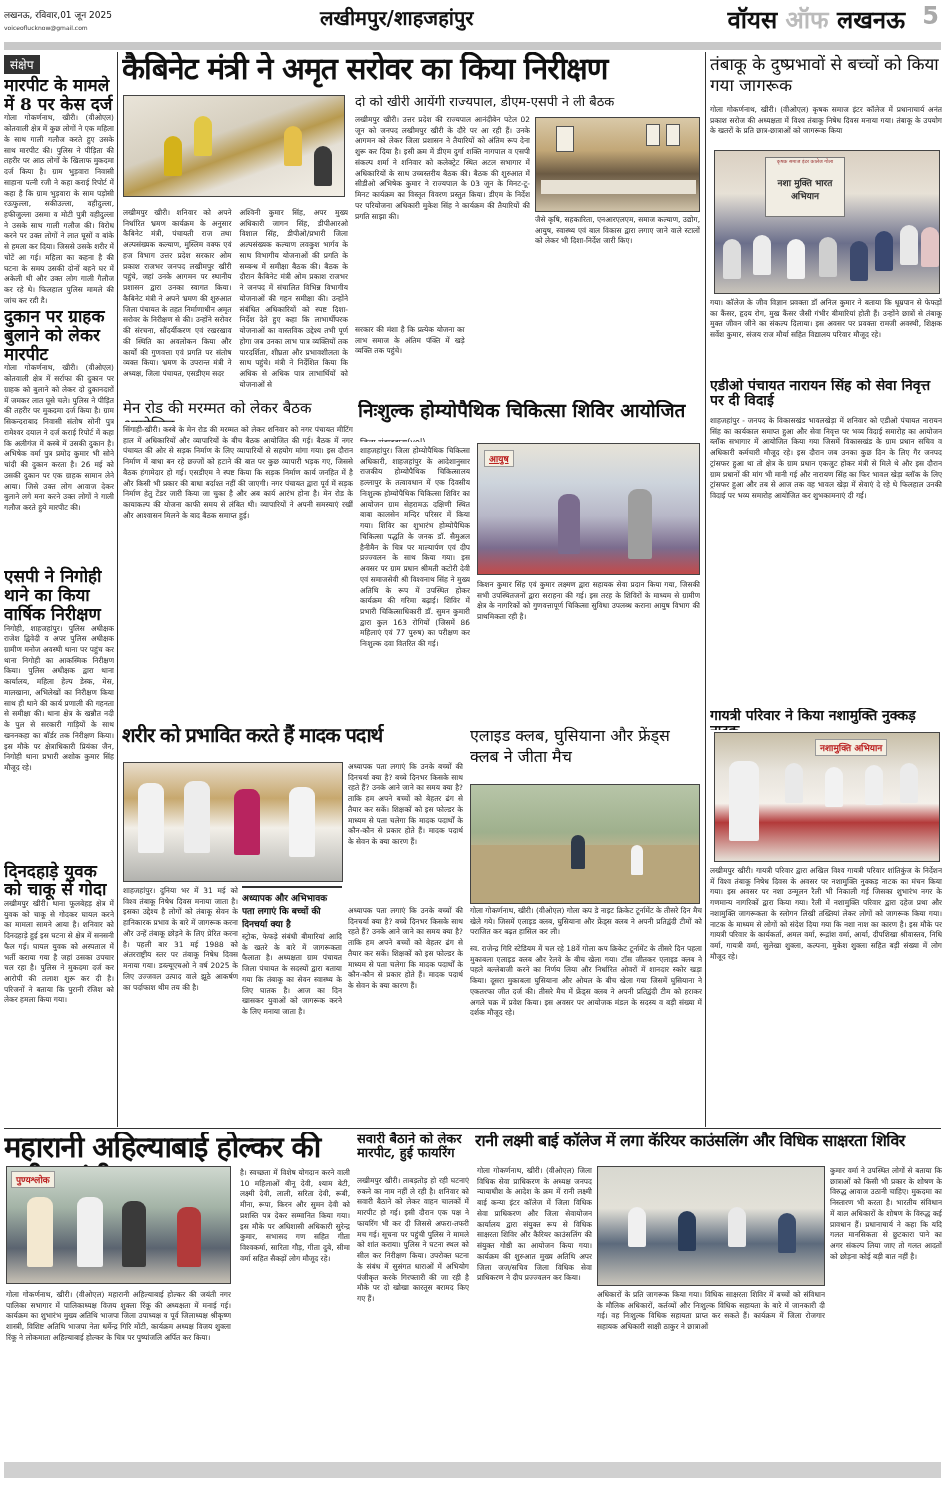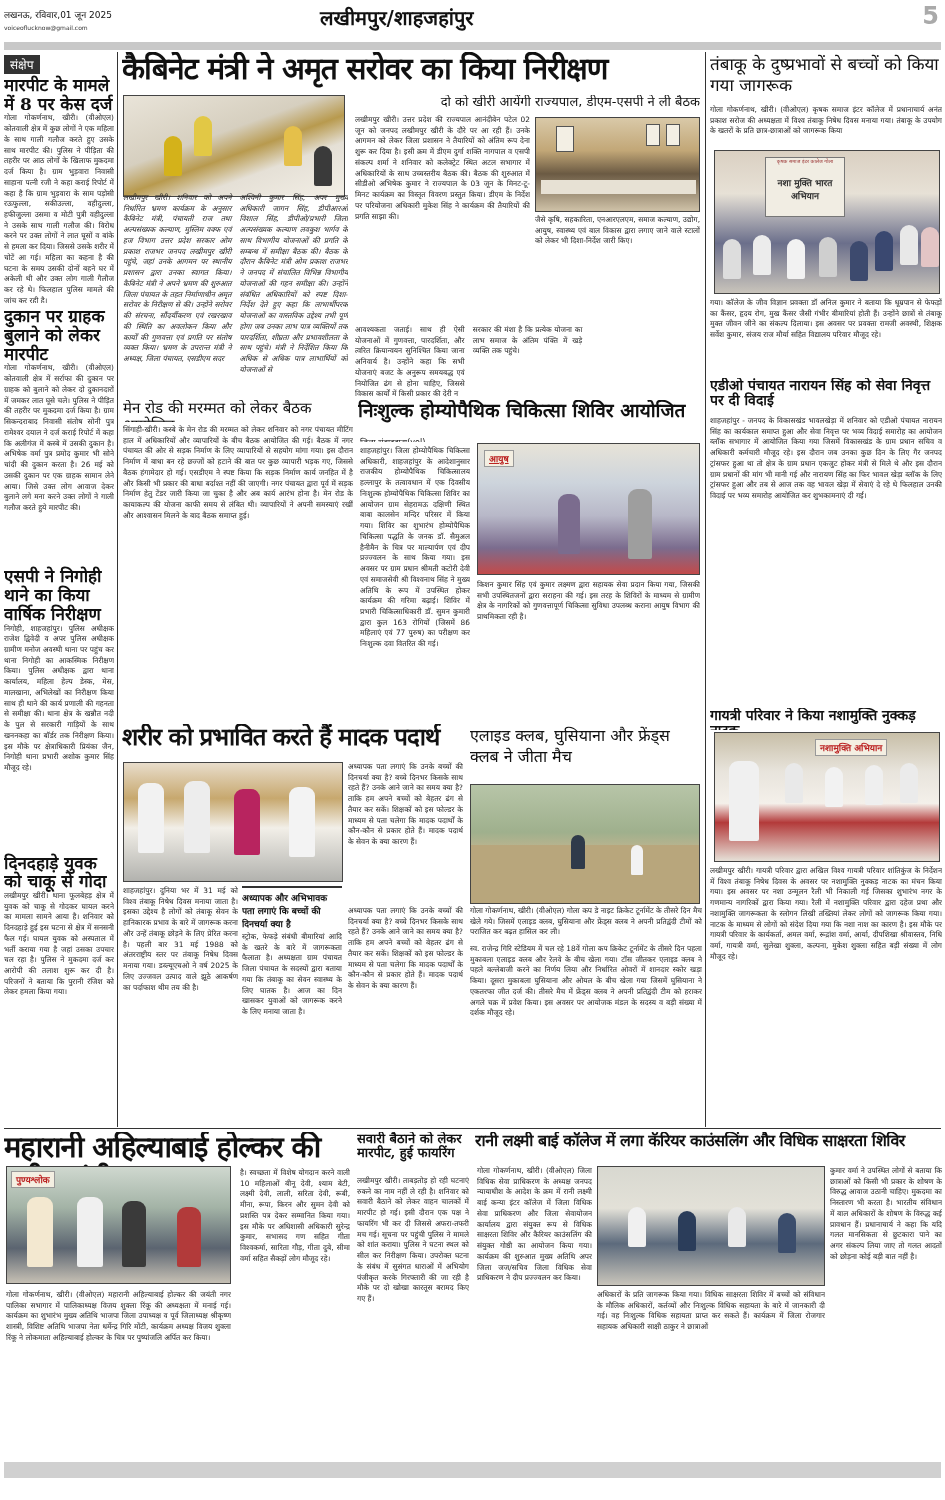--- a/index.html
+++ b/index.html
@@ -15,21 +15,21 @@
   .botbar { position: absolute; left: 4px; top: 1462px; width: 937px; height: 16px; background: #d0d0d0; }
   .col { position: absolute; overflow: hidden; }
   .vline { position: absolute; width: 1px; background: #333; }
   .hline { position: absolute; height: 1px; background: #333; }
   .kicker { background: #333; color: #fff; font-size: 12px; padding: 1px 6px; display: inline-block; margin-bottom: 2px; }
   h1, h2, h3 { font-family: "DejaVu Serif", serif; font-weight: bold; line-height: 1.1; }
   .h-main { font-size: 30px; letter-spacing: -1px; }
   .h-side { font-size: 17px; }
   .h-med { font-size: 22px; }
   .h-light { font-weight: normal; font-family: "DejaVu Sans", sans-serif; }
-  .sub { font-size: 13px; font-weight: normal; font-family: "DejaVu Sans", sans-serif; text-align: right; }
+  .sub { font-size: 13px; font-weight: normal; font-family: "DejaVu Sans", sans-serif; }
   .body { font-size: 7.4px; line-height: 1.45; text-align: justify; color: #222; }
   .photo { position: absolute; border: 1px solid #444; overflow: hidden; }
   .ph-bg1 { background: linear-gradient(160deg, #e9e4d9 0%, #d6cfbf 40%, #b89a4e 55%, #e5e0d6 70%, #f3efe6 100%); }
   .ph-bg2 { background: linear-gradient(180deg, #d9c9a8 0%, #c2a777 35%, #6b5a43 60%, #cfc2a8 100%); }
   .ph-bg3 { background: linear-gradient(180deg, #e7e3d8 0%, #cdd4dc 30%, #b8b8c8 55%, #7b6c8e 80%, #c34a4a 100%); }
   .ph-bg4 { background: linear-gradient(180deg, #dad0c2 0%, #e7e1d6 30%, #6b6f8b 65%, #c9c4bb 100%); }
   .ph-bg5 { background: linear-gradient(180deg, #d8d8d0 0%, #e3e1d8 35%, #5c6a7c 65%, #c9c5bb 100%); }
   .ph-bg6 { background: linear-gradient(180deg, #b7c5a8 0%, #9fb08d 40%, #c8b690 60%, #a89a75 100%); }
   .ph-bg7 { background: linear-gradient(180deg, #c8bfa8 0%, #e8e4dc 30%, #f4f0ea 55%, #b33a3a 70%, #e6e1d8 100%); }
   .ph-bg8 { background: linear-gradient(180deg, #e8ddcb 0%, #c7a86e 30%, #f2efe8 55%, #b2b2ae 100%); }
@@ -41,50 +41,55 @@
   .cols-2 { display: grid; grid-template-columns: repeat(2, 1fr); gap: 8px; }
   .figure { position: absolute; width: 18px; height: 40px; border-radius: 9px 9px 2px 2px; }
 </style>
 </head>
 <body>
 
 <div class="masthead">
   <div class="mh-date">लखनऊ, रविवार,01 जून 2025</div>
   <div class="mh-email">voiceoflucknow@gmail.com</div>
   <div class="mh-section">लखीमपुर/शाहजहांपुर</div>
+  <div class="mh-brand">
+    <span>वॉयस</span>
+    <span class="light">ऑफ</span>
+    <span>लखनऊ</span>
+  </div>
   <div class="mh-page">5</div>
 </div>
 <div class="topbar"></div>
 
 <div class="vline" style="left:117px;top:52px;height:1075px;"></div>
 <div class="vline" style="left:705px;top:52px;height:1075px;"></div>
 <div class="hline" style="left:4px;top:1128px;width:937px;"></div>
 
 <div class="col" style="left:4px;top:54px;width:110px;height:1070px;">
   <div class="kicker">संक्षेप</div>
   <h2 class="h-side">मारपीट के मामले में 8 पर केस दर्ज</h2>
   <p class="body" style="height:190px;overflow:hidden;">गोला गोकर्णनाथ, खीरी। (वीओएल) कोतवाली क्षेत्र में कुछ लोगों ने एक महिला के साथ गाली गलौज करते हुए उसके साथ मारपीट की। पुलिस ने पीड़िता की तहरीर पर आठ लोगों के खिलाफ मुकदमा दर्ज किया है। ग्राम भुड़वारा निवासी साहाना पत्नी रजी ने कहा कराई रिपोर्ट में कहा है कि ग्राम भुड़वारा के साम पड़ोसी रऊफुल्ला, सकीउल्ला, वहीदुल्ला, हफीजुल्ला उसमा व मोटी पुत्री वहीदुल्ला ने उसके साथ गाली गलौज की। विरोध करने पर उक्त लोगों ने लात घूसों व बांके से हमला कर दिया। जिससे उसके शरीर में चोटें आ गई। महिला का कहना है की घटना के समय उसकी दोनों बहने घर में अकेली थी और उक्त लोग गाली गैलौज कर रहे थे। फिलहाल पुलिस मामले की जांच कर रही है।</p>
   <h2 class="h-side" style="margin-top:4px;">दुकान पर ग्राहक बुलाने को लेकर मारपीट</h2>
   <p class="body" style="height:200px;overflow:hidden;">गोला गोकर्णनाथ, खीरी। (वीओएल) कोतवाली क्षेत्र में सर्राफा की दुकान पर ग्राहक को बुलाने को लेकर दो दुकानदारों में जमकर लात घूसे चले। पुलिस ने पीड़ित की तहरीर पर मुकदमा दर्ज किया है। ग्राम सिकन्दराबाद निवासी संतोष सोनी पुत्र रामेश्वर दयाल ने दर्ज कराई रिपोर्ट में कहा कि अलीगंज में कस्बे में उसकी दुकान है। अभिषेक वर्मा पुत्र प्रमोद कुमार भी सोने चांदी की दुकान करता है। 26 मई को उसकी दुकान पर एक ग्राहक सामान लेने आया। जिसे उक्त लोग आवाज देकर बुलाने लगे मना करने उक्त लोगों ने गाली गलौज करते हुये मारपीट की।</p>
   <h2 class="h-side" style="margin-top:4px;">एसपी ने निगोही थाने का किया वार्षिक निरीक्षण</h2>
   <p class="body" style="height:230px;overflow:hidden;">निगोही, शाहजहांपुर। पुलिस अधीक्षक राजेश द्विवेदी व अपर पुलिस अधीक्षक ग्रामीण मनोज अवस्थी थाना पर पहुंच कर थाना निगोही का आकस्मिक निरीक्षण किया। पुलिस अधीक्षक द्वारा थाना कार्यालय, महिला हेल्प डेस्क, मेस, मालखाना, अभिलेखों का निरीक्षण किया साथ ही थाने की कार्य प्रणाली की गहनता से समीक्षा की। थाना क्षेत्र के खन्नौत नदी के पुल से सरकारी गाड़ियों के साथ खननकहा का बॉर्डर तक निरीक्षण किया। इस मौके पर क्षेत्राधिकारी प्रियंका जैन, निगोही थाना प्रभारी अशोक कुमार सिंह मौजूद रहे।</p>
-  <h2 class="h-side" style="margin-top:0;">दिनदहाड़े युवक को चाकू से गोदा</h2>
+  <h2 class="h-side" style="margin-top:8px;">दिनदहाड़े युवक को चाकू से गोदा</h2>
   <p class="body" style="height:200px;overflow:hidden;">लखीमपुर खीरी। थाना फूलबेहड़ क्षेत्र में युवक को चाकू से गोदकर घायल करने का मामला सामने आया है। शनिवार को दिनदहाड़े हुई इस घटना से क्षेत्र में सनसनी फैल गई। घायल युवक को अस्पताल में भर्ती कराया गया है जहां उसका उपचार चल रहा है। पुलिस ने मुकदमा दर्ज कर आरोपी की तलाश शुरू कर दी है। परिजनों ने बताया कि पुरानी रंजिश को लेकर हमला किया गया।</p>
 </div>
 
 <div class="col" style="left:122px;top:52px;width:580px;height:45px;">
   <h1 class="h-main">कैबिनेट मंत्री ने अमृत सरोवर का किया निरीक्षण</h1>
 </div>
 <div class="photo ph-bg1" style="left:123px;top:95px;width:222px;height:102px;">
   <div class="figure" style="left:40px;top:40px;background:#d4b21a;"></div>
   <div class="figure" style="left:70px;top:20px;background:#e2c845;"></div>
   <div class="figure" style="left:160px;top:30px;background:#e5c04a;"></div>
   <div class="figure" style="left:190px;top:50px;background:#3a3a3a;"></div>
 </div>
-<div class="col" style="left:123px;top:193px;width:225px;height:196px;font-style:italic;">
+<div class="col" style="left:123px;top:208px;width:225px;height:196px;">
   <div class="cols-2">
     <p class="body">लखीमपुर खीरी। शनिवार को अपने निर्धारित भ्रमण कार्यक्रम के अनुसार कैबिनेट मंत्री, पंचायती राज तथा अल्पसंख्यक कल्याण, मुस्लिम वक्फ एवं हज विभाग उत्तर प्रदेश सरकार ओम प्रकाश राजभर जनपद लखीमपुर खीरी पहुंचे, जहां उनके आगमन पर स्थानीय प्रशासन द्वारा उनका स्वागत किया। कैबिनेट मंत्री ने अपने भ्रमण की शुरुआत जिला पंचायत के तहत निर्माणाधीन अमृत सरोवर के निरीक्षण से की। उन्होंने सरोवर की संरचना, सौंदर्यीकरण एवं रखरखाव की स्थिति का अवलोकन किया और कार्यों की गुणवत्ता एवं प्रगति पर संतोष व्यक्त किया। भ्रमण के उपरान्त मंत्री ने अध्यक्ष, जिला पंचायत, एसडीएम सदर</p>
     <p class="body">अश्विनी कुमार सिंह, अपर मुख्य अधिकारी जागन सिंह, डीपीआरओ विशाल सिंह, डीपीओ/प्रभारी जिला अल्पसंख्यक कल्याण लवकुश भार्गव के साथ विभागीय योजनाओं की प्रगति के सम्बन्ध में समीक्षा बैठक की। बैठक के दौरान कैबिनेट मंत्री ओम प्रकाश राजभर ने जनपद में संचालित विभिन्न विभागीय योजनाओं की गहन समीक्षा की। उन्होंने संबंधित अधिकारियों को स्पष्ट दिशा-निर्देश देते हुए कहा कि लाभार्थीपरक योजनाओं का वास्तविक उद्देश्य तभी पूर्ण होगा जब उनका लाभ पात्र व्यक्तियों तक पारदर्शिता, शीघ्रता और प्रभावशीलता के साथ पहुंचे। मंत्री ने निर्देशित किया कि अधिक से अधिक पात्र लाभार्थियों को योजनाओं से</p>
   </div>
 </div>
 
 <div class="col" style="left:355px;top:95px;width:345px;height:18px;">
   <h3 class="sub">दो को खीरी आयेंगी राज्यपाल, डीएम-एसपी ने ली बैठक</h3>
 </div>
 <div class="col" style="left:355px;top:115px;width:175px;height:170px;">
@@ -94,21 +99,20 @@
   <div style="position:absolute;left:20px;top:8px;width:18px;height:26px;background:#f3efe4;border:1px solid #555;"></div>
   <div style="position:absolute;left:110px;top:6px;width:14px;height:22px;background:#f3efe4;border:1px solid #555;"></div>
   <div style="position:absolute;left:130px;top:6px;width:14px;height:22px;background:#f3efe4;border:1px solid #555;"></div>
   <div style="position:absolute;left:5px;top:62px;width:155px;height:14px;background:#e7e1d4;"></div>
 </div>
 <div class="col" style="left:535px;top:215px;width:165px;height:70px;">
   <p class="body">जैसे कृषि, सहकारिता, एनआरएलएम, समाज कल्याण, उद्योग, आयुष, स्वास्थ्य एवं बाल विकास द्वारा लगाए जाने वाले स्टालों को लेकर भी दिशा-निर्देश जारी किए।</p>
 </div>
 <div class="col" style="left:355px;top:325px;width:345px;height:72px;">
   <div class="cols-3">
-    <p class="body">आवश्यकता जताई। साथ ही ऐसी योजनाओं में गुणवत्ता, पारदर्शिता, और त्वरित क्रियान्वयन सुनिश्चित किया जाना अनिवार्य है। उन्होंने कहा कि सभी योजनाएं बजट के अनुरूप समयबद्ध एवं नियोजित ढंग से होना चाहिए, जिससे विकास कार्यों में किसी प्रकार की देरी न</p>
     <p class="body">सरकार की मंशा है कि प्रत्येक योजना का लाभ समाज के अंतिम पंक्ति में खड़े व्यक्ति तक पहुंचे।</p>
   </div>
 </div>
 
 <div class="col" style="left:123px;top:400px;width:225px;height:22px;">
   <h2 class="h-med h-light" style="font-size:15px;">मेन रोड की मरम्मत को लेकर बैठक आयोजित</h2>
 </div>
 <div class="col" style="left:123px;top:425px;width:230px;height:295px;">
   <p class="body">सिंगाही-खीरी। कस्बे के मेन रोड की मरम्मत को लेकर शनिवार को नगर पंचायत मीटिंग हाल में अधिकारियों और व्यापारियों के बीच बैठक आयोजित की गई। बैठक में नगर पंचायत की ओर से सड़क निर्माण के लिए व्यापारियों से सहयोग मांगा गया। इस दौरान निर्माण में बाधा बन रहे छज्जों को हटाने की बात पर कुछ व्यापारी भड़क गए, जिससे बैठक हंगामेदार हो गई। एसडीएम ने स्पष्ट किया कि सड़क निर्माण कार्य जनहित में है और किसी भी प्रकार की बाधा बर्दाश्त नहीं की जाएगी। नगर पंचायत द्वारा पूर्व में सड़क निर्माण हेतु टेंडर जारी किया जा चुका है और अब कार्य आरंभ होना है। मेन रोड के कायाकल्प की योजना काफी समय से लंबित थी। व्यापारियों ने अपनी समस्याएं रखीं और आश्वासन मिलने के बाद बैठक समाप्त हुई।</p>
 </div>
@@ -171,21 +175,21 @@
   <div class="figure" style="left:70px;top:30px;background:#e9e9e9;"></div>
   <div class="figure" style="left:110px;top:34px;background:#f2f2f2;"></div>
   <div class="figure" style="left:150px;top:32px;background:#efefef;"></div>
   <div class="figure" style="left:185px;top:30px;background:#ebebeb;"></div>
 </div>
 <div class="col" style="left:710px;top:866px;width:232px;height:258px;">
   <p class="body">लखीमपुर खीरी। गायत्री परिवार द्वारा अखिल विश्व गायत्री परिवार शांतिकुंज के निर्देशन में विश्व तंबाकू निषेध दिवस के अवसर पर नशामुक्ति नुक्कड़ नाटक का मंचन किया गया। इस अवसर पर नशा उन्मूलन रैली भी निकाली गई जिसका शुभारंभ नगर के गणमान्य नागरिकों द्वारा किया गया। रैली में नशामुक्ति परिवार द्वारा दहेज प्रथा और नशामुक्ति जागरूकता के स्लोगन लिखी तख्तियां लेकर लोगों को जागरूक किया गया। नाटक के माध्यम से लोगों को संदेश दिया गया कि नशा नाश का कारण है। इस मौके पर गायत्री परिवार के कार्यकर्ता, अमल वर्मा, रूद्रांश वर्मा, आर्या, दीपशिखा श्रीवास्तव, निधि वर्मा, गायत्री वर्मा, सुलेखा शुक्ला, कल्पना, मुकेश शुक्ला सहित बड़ी संख्या में लोग मौजूद रहे।</p>
 </div>
 
 <div class="col" style="left:122px;top:724px;width:340px;height:38px;">
-  <h1 class="h-main" style="font-size:24px;">शरीर को प्रभावित करते हैं मादक पदार्थ</h1>
+  <h1 class="h-main" style="font-size:20px;">शरीर को प्रभावित करते हैं मादक पदार्थ</h1>
 </div>
 <div class="photo ph-bg8" style="left:123px;top:762px;width:220px;height:120px;">
   <div class="figure" style="left:14px;top:20px;background:#f2f2f2;width:26px;height:70px;"></div>
   <div class="figure" style="left:60px;top:18px;background:#ededed;width:26px;height:72px;"></div>
   <div class="figure" style="left:110px;top:26px;background:#b8245f;width:26px;height:66px;"></div>
   <div class="figure" style="left:165px;top:24px;background:#f3f3f3;width:26px;height:70px;"></div>
 </div>
 <div class="col" style="left:348px;top:762px;width:115px;height:140px;">
   <p class="body">अध्यापक पता लगाएं कि उनके बच्चों की दिनचर्या क्या है? बच्चे दिनभर किसके साथ रहते हैं? उनके आने जाने का समय क्या है? ताकि हम अपने बच्चों को बेहतर ढंग से तैयार कर सकें। शिक्षकों को इस फोल्डर के माध्यम से पता चलेगा कि मादक पदार्थों के कौन-कौन से प्रकार होते हैं। मादक पदार्थ के सेवन के क्या कारण हैं।</p>
 </div>

